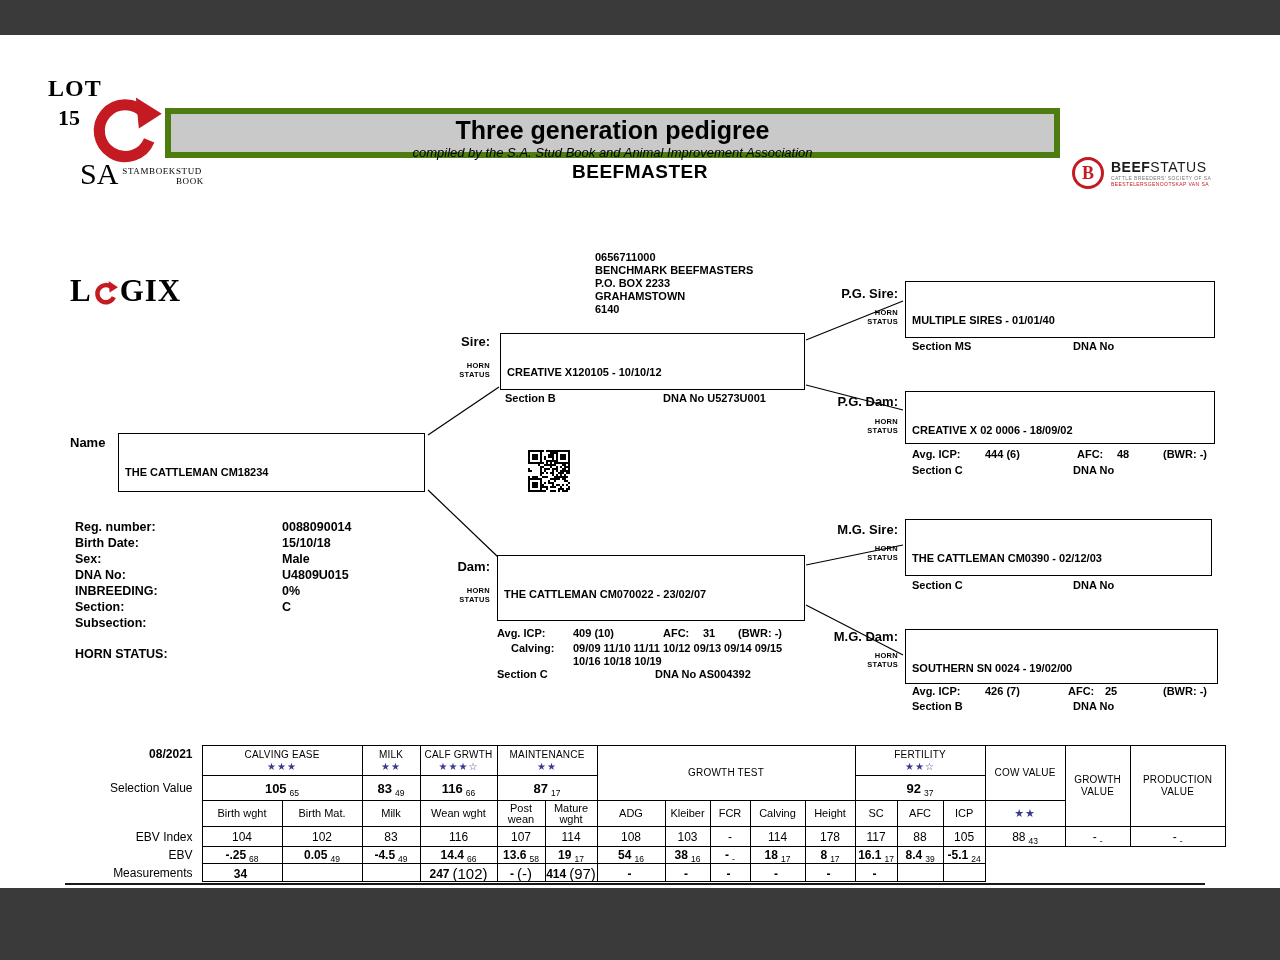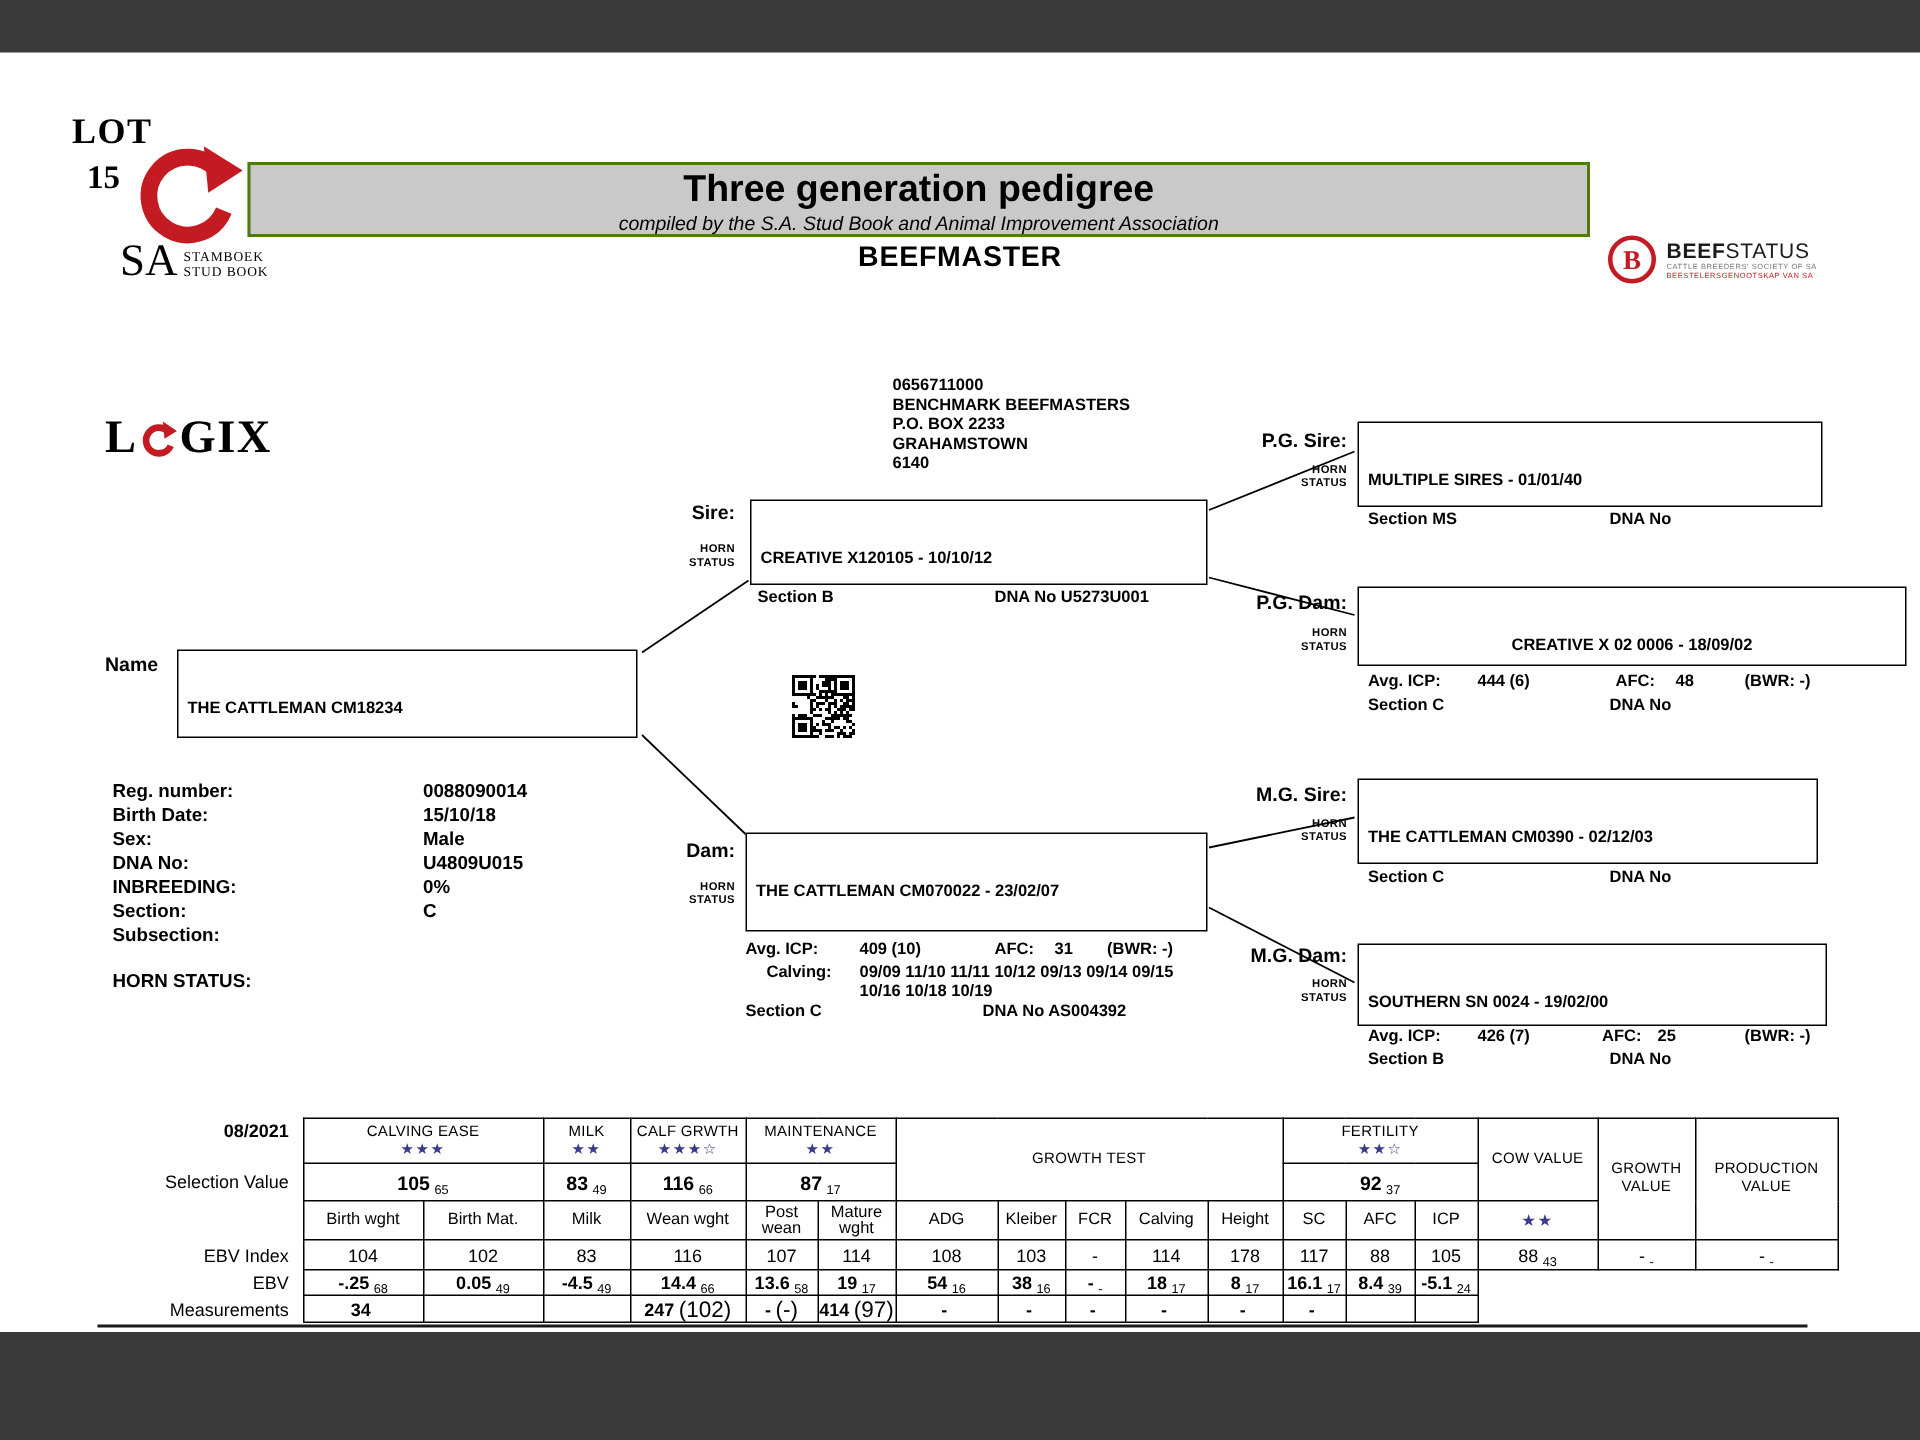--- a/index.html
+++ b/index.html
@@ -11,25 +11,25 @@
   .page { position:absolute; left:0; top:35px; width:1280px; height:853px; background:#ffffff; }
 
   
   .lot { position:absolute; left:48px; top:40px; font-family:"Liberation Serif","DejaVu Serif",serif; font-weight:bold; }
   .lot-label { font-size:24px; letter-spacing:1px; }
   .lot-number { font-size:22px; margin:3px 0 0 10px; }
   .sa-logo { position:absolute; left:80px; top:58px; width:140px; }
   .sa-swoosh { margin-left:10px; display:block; }
   .sa-row { display:flex; align-items:flex-end; margin-top:-8px; }
   .sa-big { font-family:"Liberation Serif","DejaVu Serif",serif; font-size:30px; font-weight:normal; line-height:30px; }
-  .sa-small { display:flex; flex-direction:column; margin-left:4px; margin-bottom:3px; }
+  .sa-small { display:flex; flex-direction:row; margin-left:4px; margin-bottom:3px; }
   .sa-line { font-family:"Liberation Serif","DejaVu Serif",serif; font-size:9px; letter-spacing:0.6px; line-height:10px; }
 
   
-  .title-box { position:absolute; background:#c9c9c9; border:2px solid #4d7c0f; text-align:center; }
+  .title-box { position:absolute; background:#c9c9c9; border:6px solid #4d7c0f; text-align:center; }
   .doc-title { font-size:25px; font-weight:bold; line-height:30px; margin-top:1px; }
   .doc-subtitle { font-size:13px; font-style:italic; line-height:15px; }
   .breed { position:absolute; text-align:center; font-size:19px; font-weight:bold; letter-spacing:0.5px; }
 
   
   .bm { position:absolute; display:flex; align-items:center; gap:7px; }
   .bm-circle { width:32px; height:32px; border:3px solid #c41a22; border-radius:50%; color:#c41a22; font-weight:bold; font-size:18px; display:flex; align-items:center; justify-content:center; font-family:"Liberation Serif","DejaVu Serif",serif; }
   .bm-name { font-size:14px; letter-spacing:0.5px; color:#1a1a1a; }
   .bm-beef { font-weight:bold; }
   .bm-sub { font-size:5px; color:#777; letter-spacing:0.4px; line-height:6px; }
@@ -177,21 +177,21 @@
     <div class="annot" style="left:912px; top:305px; width:310px;">
       <span style="left:0;">Section MS</span>
       <span style="left:161px;">DNA No</span>
     </div>
 
     <div class="plabel" style="left:800px; top:359px; width:98px;">P.G. Dam:</div>
     <div class="horn" style="left:820px; top:382px; width:78px;">
       <div>HORN</div>
       <div>STATUS</div>
     </div>
-    <div class="pbox" style="left:905px; top:356px; width:366px; height:53px;text-align:center;">
+    <div class="pbox" style="left:905px; top:356px; width:310px; height:53px;">
       <div>CREATIVE X 02 0006 - 18/09/02</div>
       
     </div>
     <div class="annot" style="left:912px; top:413px; width:310px;">
       <span style="left:0;">Avg. ICP:</span>
       <span style="left:73px;">444 (6)</span>
       <span style="left:165px;">AFC:</span>
       <span style="left:205px;">48</span>
       <span style="left:251px;">(BWR: -)</span>
     </div>

